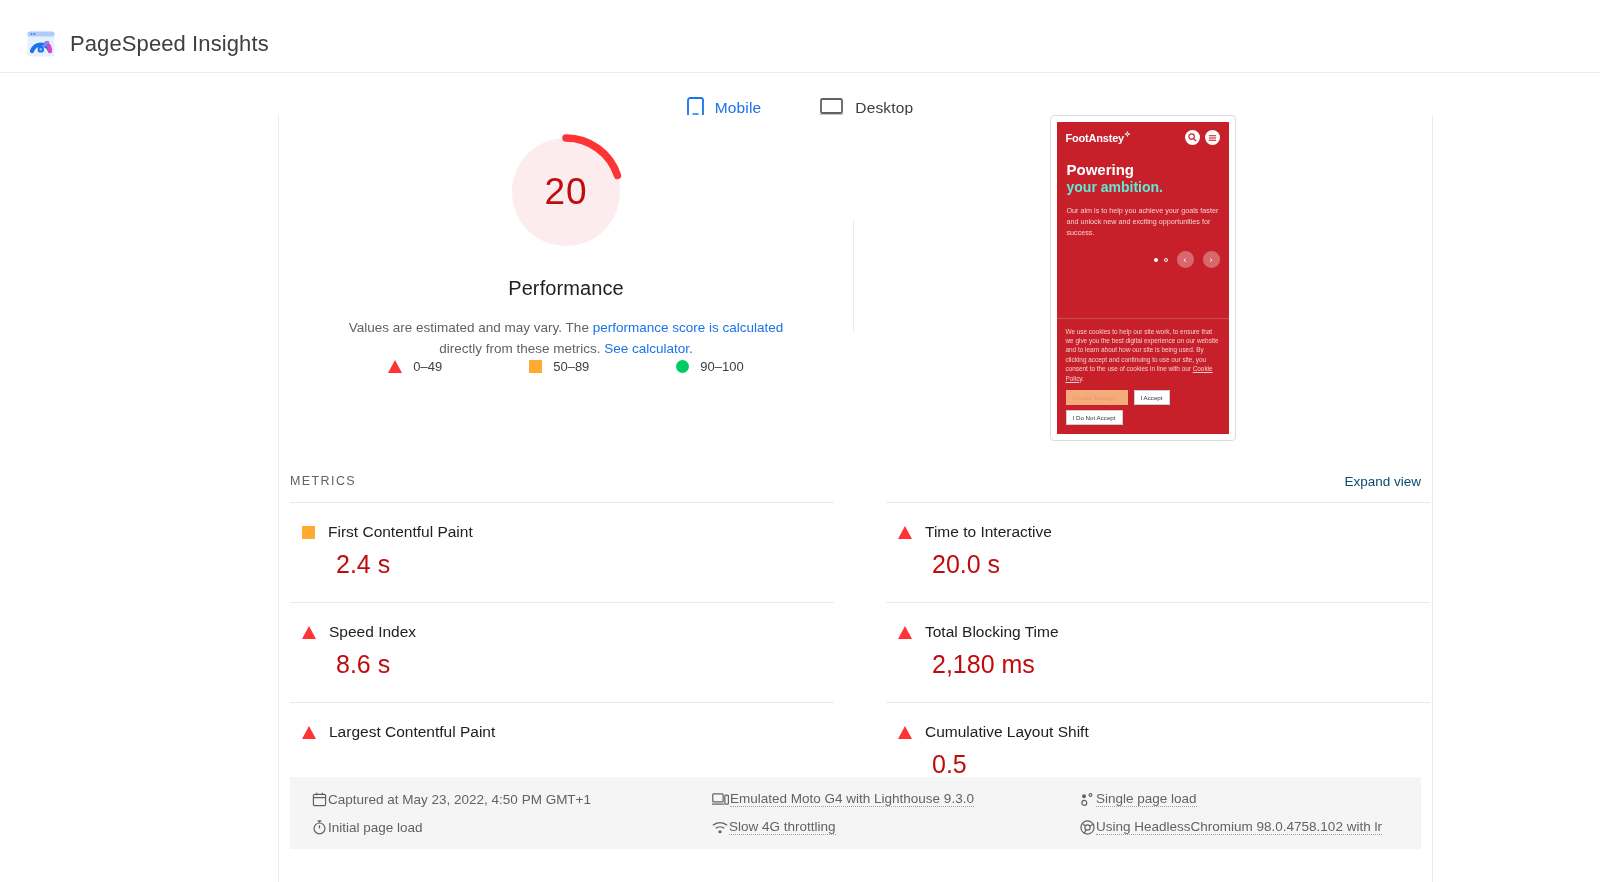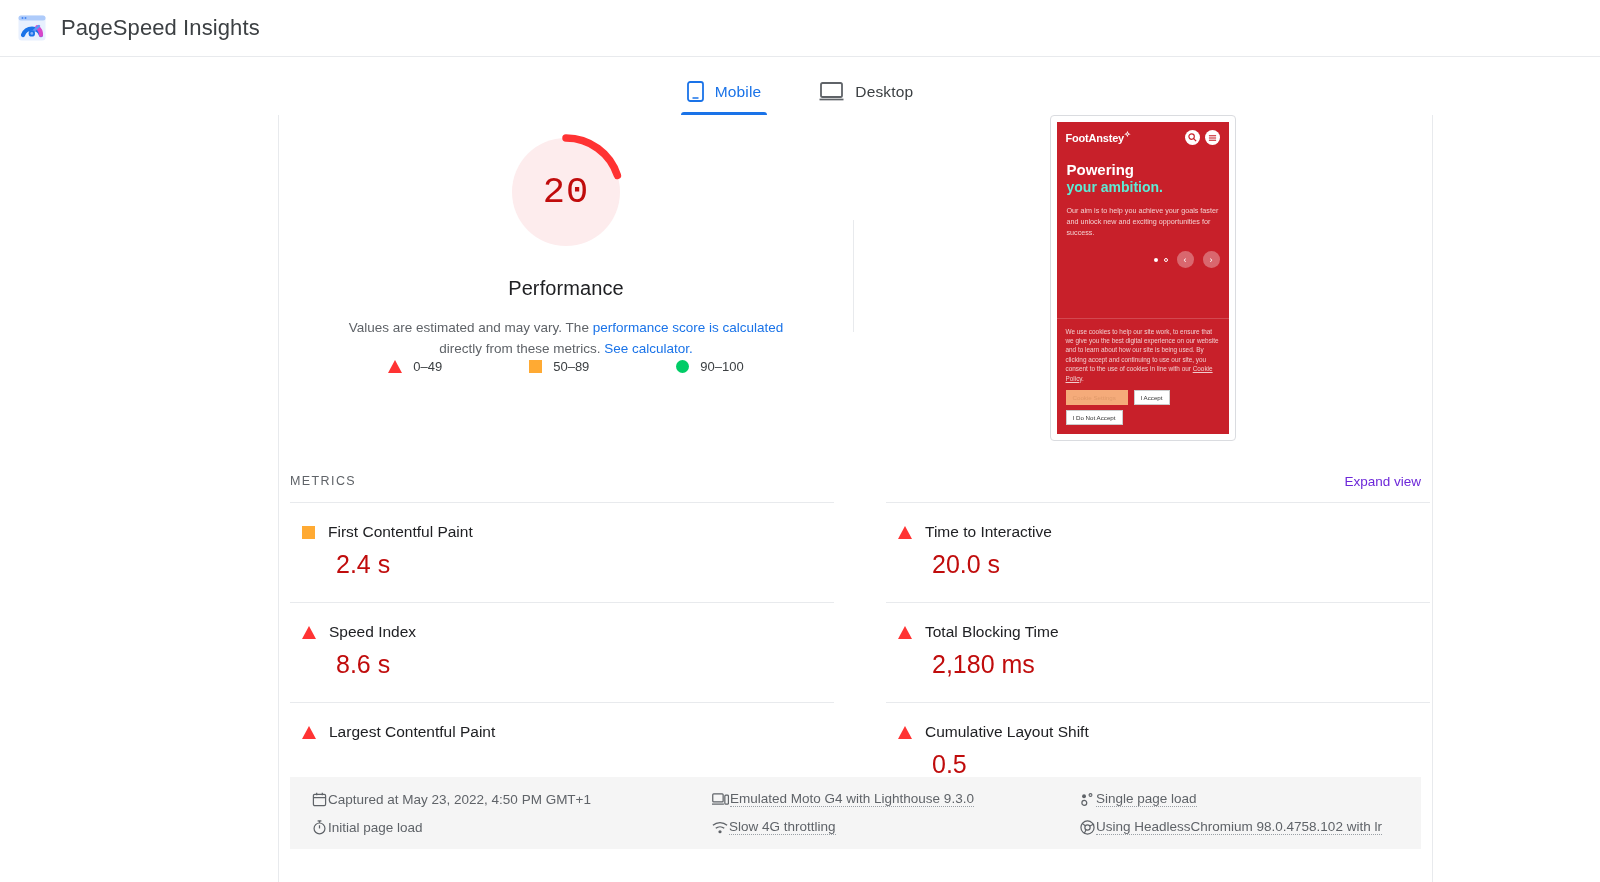--- a/index.html
+++ b/index.html
@@ -7,23 +7,24 @@
     width: 1600px; height: 882px;
     background: #ffffff;
     font-family: "Liberation Sans", sans-serif;
     overflow: hidden;
     -webkit-font-smoothing: antialiased;
   }
   
   .app-header {
     height: 57px;
     display: flex; align-items: center;
-    padding-left: 17px;
+    padding-left: 26px;
     border-bottom: 1px solid #e8eaed;
     background: #fff;
+    margin-top: 16px;
   }
   .logo-icon { width: 30px; height: 30px; display:block; flex:0 0 auto; }
   .app-title {
     font-size: 22px; color: #3c4043; margin-left: 14px;
     letter-spacing: .1px; font-weight: 400;
   }
   
   .tabs-row {
     height: 58px;
     display: flex; justify-content: center; align-items: flex-end;
@@ -52,21 +53,21 @@
     background: #fff;
   }
   .summary {
     position: relative;
     height: 345px;
   }
   .score-col {
     position: absolute; left: 0; top: 0; width: 574px;
     display: flex; flex-direction: column; align-items: center;
   }
-  .gauge-wrap { margin-top: 18px; width: 118px; height: 118px; position: relative; font-family: Liberation Mono, monospace; }
+  .gauge-wrap { margin-top: 18px; width: 118px; height: 118px; position: relative; }
   .gauge-svg { width: 118px; height: 118px; display: block; }
   .gauge-value {
     position: absolute; inset: 0;
     display: flex; align-items: center; justify-content: center;
     font-size: 37px; color: #c00c0c; letter-spacing: 1px;
   }
   .cat-title {
     margin-top: 26px; font-size: 20px; color: #202124; font-weight: 400;
     letter-spacing: .1px;
   }
@@ -151,21 +152,21 @@
   .ph-btns2 { margin-top: 5px; }
   
   .metrics-head {
     position: absolute; left: 0; right: 0; top: 345px; height: 42px;
     display: flex; align-items: center; justify-content: space-between;
     padding: 0 11px 0 11px;
   }
   .metrics-label {
     font-size: 12.5px; color: #5f6368; letter-spacing: 1.4px;
   }
-  .expand-link { font-size: 13.5px; color: #6d28d9; cursor: pointer; }
+  .expand-link { font-size: 13.5px; color: #0c4a6e; cursor: pointer; }
   .metrics-grid {
     position: absolute; top: 387px; left: 11px; right: 2px;
     display: grid; grid-template-columns: 1fr 1fr; column-gap: 52px;
   }
   .metric {
     padding: 20px 0 23px 0;
     border-top: 1px solid #e8eaed;
   }
   .metric-top { display: flex; align-items: center; gap: 13px; padding-left: 12px; }
   .metric-name { font-size: 15.5px; color: #202124; }

